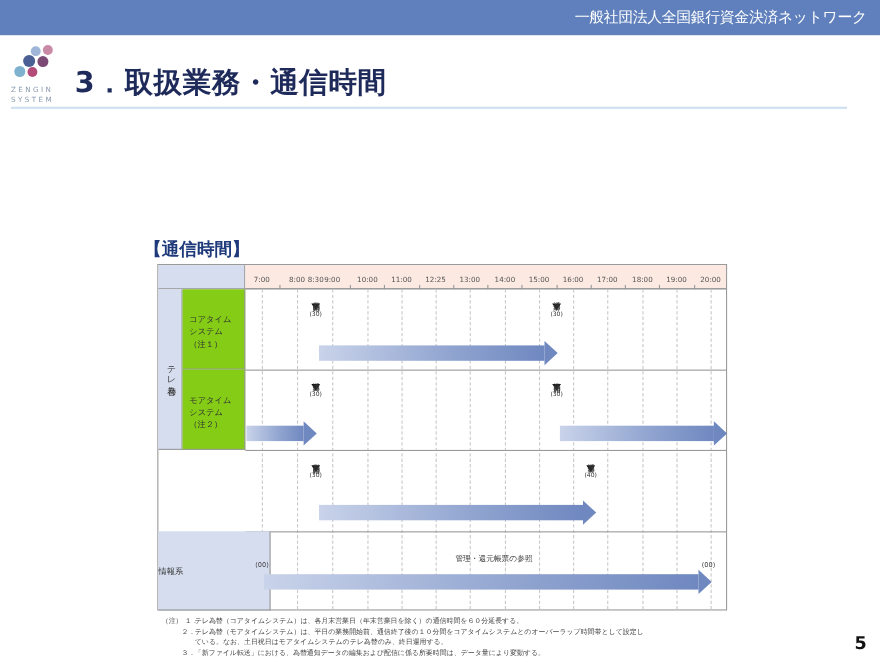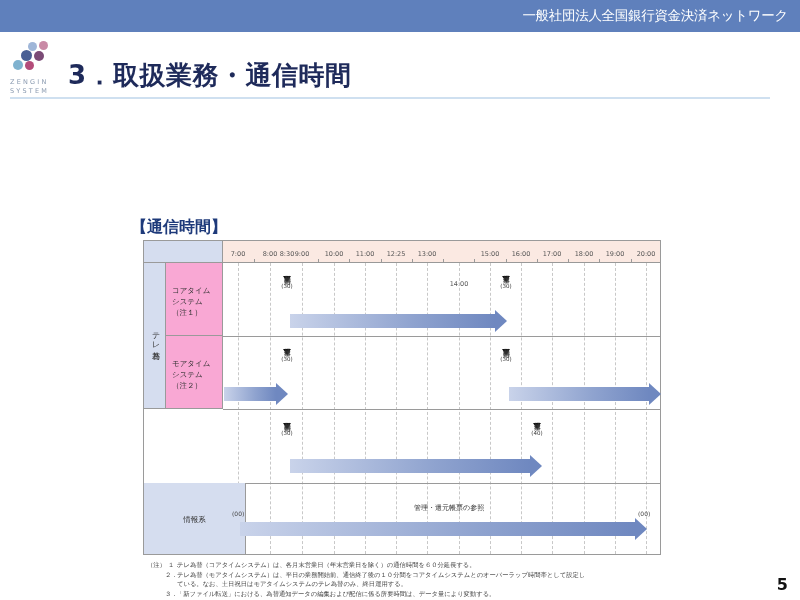--- a/index.html
+++ b/index.html
@@ -19,21 +19,21 @@
   .sect { position: absolute; left: 131px; top: 217px; font-size: 16px; font-weight: bold; color: #1e3a7a; }
   .tbl { position: absolute; left: 143px; top: 240px; width: 518px; height: 315px; border: 1px solid #9a9a9a; background: #fff; }
   .hdr-left { position: absolute; left: 0; top: 0; width: 79px; height: 22px; background: #d5ddef; border-right: 1px solid #9a9a9a; border-bottom: 1px solid #9a9a9a; }
   .hdr-time { position: absolute; left: 79px; top: 0; right: 0; height: 22px; background: #fbe9e2; border-bottom: 1px solid #9a9a9a; }
   .tick { position: absolute; top: 9px; font-size: 6.5px; color: #555; transform: translateX(-50%); white-space: nowrap; }
   .axis { position: absolute; left: 79px; right: 0; top: 21px; height: 1px; background: #999; }
   .minor { position: absolute; top: 18px; width: 1px; height: 4px; background: #999; }
   .vline { position: absolute; top: 22px; bottom: 0; width: 0; border-left: 1px dashed #c8c8c8; }
   .group-cell { position: absolute; left: 0; width: 22px; background: #d5ddef; border-right: 1px solid #9a9a9a; border-bottom: 1px solid #9a9a9a; }
   .group-label { position: absolute; left: 5px; top: 50%; transform: translateY(-50%); writing-mode: vertical-rl; font-size: 8px; color: #333; }
-  .rowlabel { position: absolute; background: #f9a8d4; border-right: 1px solid #9a9a9a; border-bottom: 1px solid #9a9a9a; font-size: 7.5px; color: #333; line-height: 11px; }
+  .rowlabel { position: absolute; background: #84cc16; border-right: 1px solid #9a9a9a; border-bottom: 1px solid #9a9a9a; font-size: 7.5px; color: #333; line-height: 11px; }
   .rowlabel.full { background: #d5ddef; }
   .rowline { position: absolute; left: 79px; right: 0; height: 1px; background: #9a9a9a; }
   .bar { position: absolute; height: 14px; background: linear-gradient(90deg, #c9d3ea 0%, #8fa3cf 60%, #6f88c0 100%); }
   .arrow-head { position: absolute; width: 0; height: 0; border-top: 11px solid transparent; border-bottom: 11px solid transparent; border-left: 12px solid #6f88c0; }
   .marker { position: absolute; width: 14px; text-align: center; font-size: 6px; color: #333; line-height: 7px; transform: translateX(-50%); }
   .marker .vt { writing-mode: vertical-rl; display: inline-block; font-size: 6.5px; letter-spacing: 1px; }
   .marker .tri { display: block; margin: 1px auto 0; width: 0; height: 0; border-left: 4px solid transparent; border-right: 4px solid transparent; border-top: 6px solid #111; }
   .marker .min { display: block; font-size: 5.5px; margin-top: 1px; }
   .lbl-small { position: absolute; font-size: 6px; color: #444; }
   .bar-caption { position: absolute; font-size: 7px; color: #333; }
@@ -73,21 +73,21 @@
   <div class="hdr-time"></div>
 
   <div class="tick" style="left:94px;">7:00</div>
   <div class="tick" style="left:126px;">8:00</div>
   <div class="tick" style="left:143px;">8:30</div>
   <div class="tick" style="left:158px;">9:00</div>
   <div class="tick" style="left:190px;">10:00</div>
   <div class="tick" style="left:221px;">11:00</div>
   <div class="tick" style="left:252px;">12:25</div>
   <div class="tick" style="left:283px;">13:00</div>
-  <div class="tick" style="left:315px;margin-top:30px;">14:00</div>
+  <div class="tick" style="left:315px;">14:00</div>
   <div class="tick" style="left:346px;">15:00</div>
   <div class="tick" style="left:377px;">16:00</div>
   <div class="tick" style="left:408px;">17:00</div>
   <div class="tick" style="left:440px;">18:00</div>
   <div class="tick" style="left:471px;">19:00</div>
   <div class="tick" style="left:502px;">20:00</div>
 
   <div class="axis"></div>
   <div class="minor" style="left:110px;"></div>
   <div class="minor" style="left:174px;"></div>
@@ -169,21 +169,21 @@
     <span class="min">(30)</span>
   </div>
   <div class="marker" style="left:393px;top:174px;">
     <span class="vt">通信終了</span>
     <span class="tri"></span>
     <span class="min">(40)</span>
   </div>
   <div class="bar" style="left:146px;top:218px;width:240px;"></div>
   <div class="arrow-head" style="left:386px;top:214px;"></div>
 
-  <div class="rowlabel full" style="left:0;top:242px;width:102px;height:72px;padding:31px 0 0 0;text-align:center;">
+  <div class="rowlabel full" style="left:0;top:242px;width:102px;height:72px;padding:31px 0 0 0;text-align:left;">
     <div>情報系</div>
   </div>
   <div class="lbl-small" style="left:88px;top:269px;">(00)</div>
   <div class="lbl-small" style="left:494px;top:269px;">(00)</div>
   <div class="bar-caption" style="left:270px;top:262px;">管理・還元帳票の参照</div>
   <div class="bar" style="left:96px;top:281px;width:395px;"></div>
   <div class="arrow-head" style="left:491px;top:277px;"></div>
 </div>
 
 <div class="notes">

